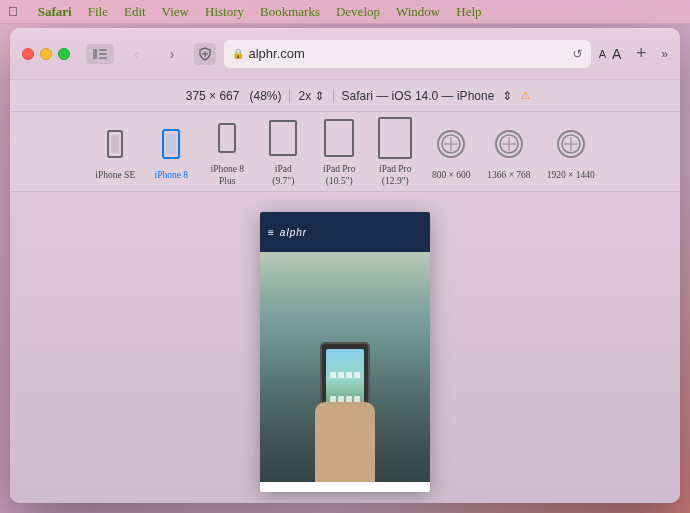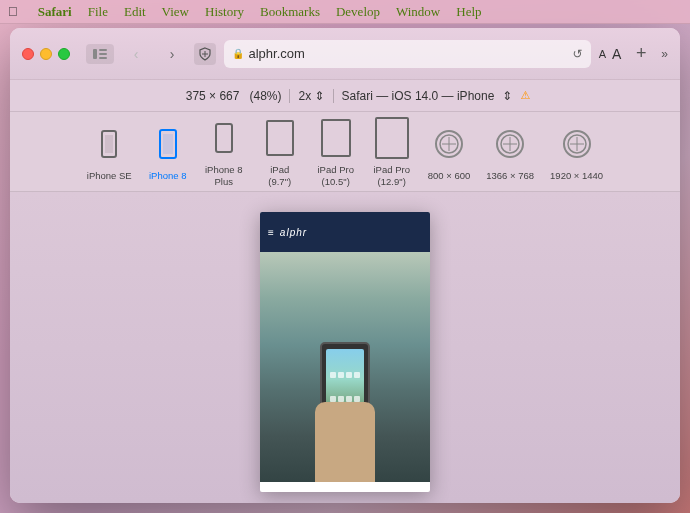--- a/index.html
+++ b/index.html
@@ -211,20 +211,21 @@
     .device-toolbar {
       height: 80px;
       background: rgba(215, 195, 210, 0.6);
       border-bottom: 1px solid rgba(0,0,0,0.1);
       display: flex;
       align-items: center;
       justify-content: center;
       gap: 4px;
       flex-shrink: 0;
       padding: 0 10px;
+      font-family: Liberation Serif, serif;
     }
 
     .device-item {
       display: flex;
       flex-direction: column;
       align-items: center;
       gap: 4px;
       cursor: pointer;
       padding: 4px 6px;
       border-radius: 4px;

